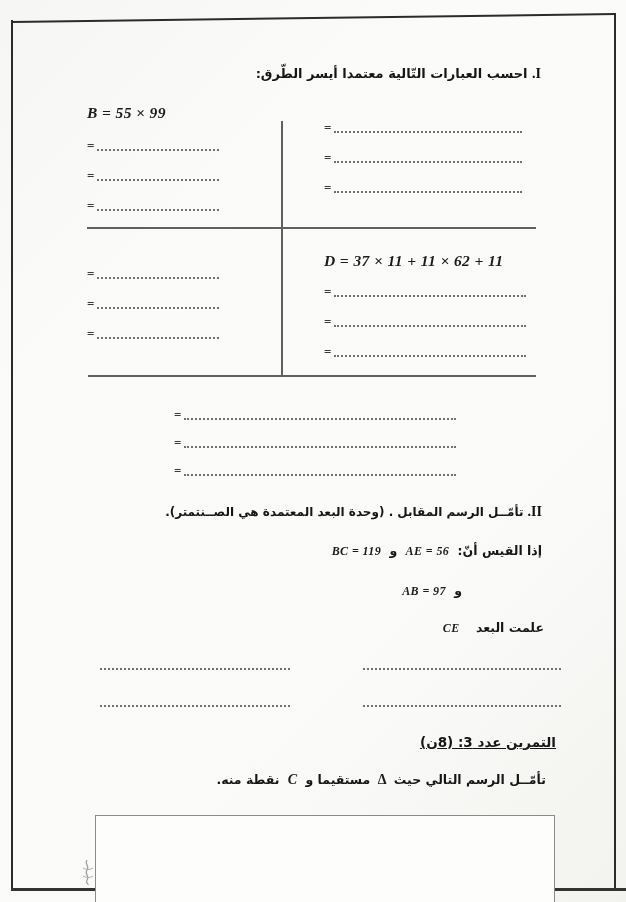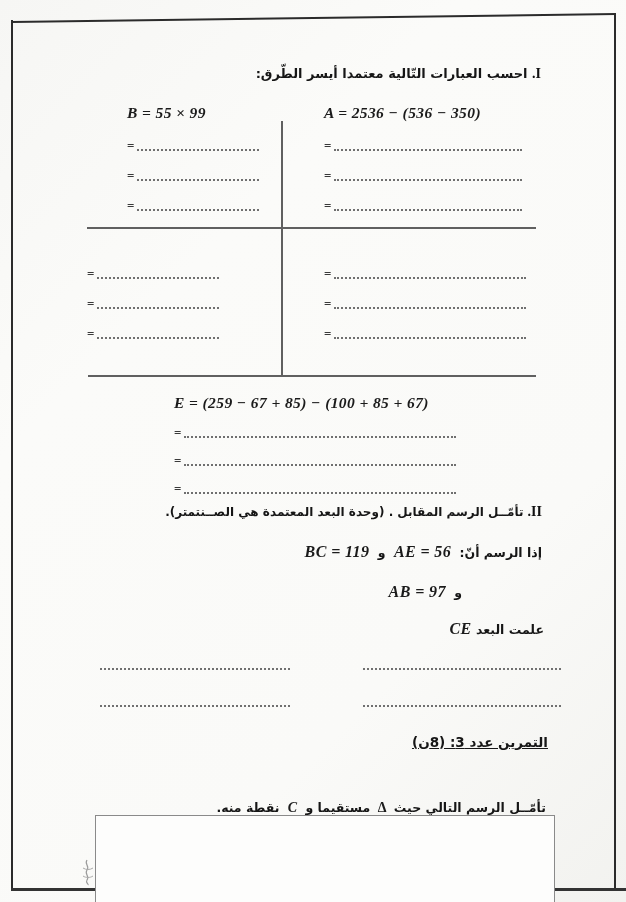--- a/index.html
+++ b/index.html
@@ -14,21 +14,21 @@
   .frame{background:#2b2b2b;}
   
   .divider{background:#606060;}
   
   .math{
     font-family:"Liberation Serif","DejaVu Serif",serif;
     font-style:italic;font-weight:600;
     font-size:15.5px;letter-spacing:.4px;color:#1b1b1b;
     white-space:nowrap;
   }
-  .math-sm{font-size:16px;}
+  .math-sm{font-size:12px;}
   
   .ar{
     direction:rtl;text-align:left;font-weight:700;color:#161616;
     white-space:nowrap;
   }
   .roman{
     font-family:"Liberation Serif","DejaVu Serif",serif;
     font-weight:700;font-style:normal;font-size:14px;color:#111;
   }
   
@@ -58,38 +58,37 @@
 
 <div class="abs ar" style="right:85px;top:66px;font-size:13px;">
   <span class="roman">I.</span>
   <span>احسب العبارات التّالية معتمدا أيسر الطّرق:</span>
 </div>
 
 <div class="abs divider" style="left:87px;top:227px;width:449px;height:2px;"></div>
 <div class="abs divider" style="left:281px;top:121px;width:2px;height:256px;"></div>
 <div class="abs divider" style="left:88px;top:375px;width:448px;height:2px;"></div>
 
-<div class="abs cell" style="left:87px;top:104px;width:132px;margin-left:40px;">
+<div class="abs cell" style="left:87px;top:104px;width:132px;">
   <div class="math">B = 55 × 99</div>
   <div class="ansrow" style="margin-top:16px;">
     <span class="eq">=</span>
     <span class="dotrule"></span>
   </div>
   <div class="ansrow">
     <span class="eq">=</span>
     <span class="dotrule"></span>
   </div>
   <div class="ansrow">
     <span class="eq">=</span>
     <span class="dotrule"></span>
   </div>
 </div>
 
 <div class="abs cell" style="left:324px;top:104px;width:198px;">
-  <div class="math">A = 2536 − (536 − 350)</div>
   <div class="ansrow" style="margin-top:16px;">
     <span class="eq">=</span>
     <span class="dotrule"></span>
   </div>
   <div class="ansrow">
     <span class="eq">=</span>
     <span class="dotrule"></span>
   </div>
   <div class="ansrow">
     <span class="eq">=</span>
@@ -106,80 +105,80 @@
     <span class="eq">=</span>
     <span class="dotrule"></span>
   </div>
   <div class="ansrow">
     <span class="eq">=</span>
     <span class="dotrule"></span>
   </div>
 </div>
 
 <div class="abs cell" style="left:324px;top:252px;width:202px;">
+  <div class="math">D = 37 × 11 + 11 × 62 + 11</div>
   <div class="ansrow" style="margin-top:14px;">
     <span class="eq">=</span>
     <span class="dotrule"></span>
   </div>
   <div class="ansrow">
     <span class="eq">=</span>
     <span class="dotrule"></span>
   </div>
   <div class="ansrow">
     <span class="eq">=</span>
     <span class="dotrule"></span>
   </div>
 </div>
 
 <div class="abs cell" style="left:174px;top:394px;width:282px;">
-  <div class="math">E = (259 − 67 + 85) − (100 + 85 + 67)</div>
   <div class="ansrow" style="margin-top:13px;">
     <span class="eq">=</span>
     <span class="dotrule"></span>
   </div>
   <div class="ansrow" style="margin-top:15px;">
     <span class="eq">=</span>
     <span class="dotrule"></span>
   </div>
   <div class="ansrow" style="margin-top:15px;">
     <span class="eq">=</span>
     <span class="dotrule"></span>
   </div>
 </div>
 
 <div class="abs ar" style="right:84px;top:504px;font-size:12px;">
   <span class="roman">II.</span>
   <span>تأمّــل الرسم المقابل . (وحدة البعد المعتمدة هي الصــنتمتر).</span>
 </div>
 
 <div class="abs ar givenline" style="right:84px;top:543px;font-size:12.5px;">
-  <span>إذا الرسم أنّ:</span>
+  <span>إذا القيس أنّ:</span>
   <span class="math math-sm mathpart" dir="ltr">AE = 56</span>
   <span>و</span>
   <span class="math math-sm mathpart" dir="ltr">BC = 119</span>
 </div>
 
 <div class="abs ar givenline" style="right:164px;top:583px;font-size:12.5px;">
   <span>و</span>
   <span class="math math-sm mathpart" dir="ltr">AB = 97</span>
 </div>
 
 <div class="abs ar" style="right:82px;top:620px;font-size:12.5px;">
   <span>علمت البعد</span>
-  <span class="math math-sm" dir="ltr" style="margin:0 0;">CE</span>
+  <span class="math math-sm" dir="ltr" style="margin:0 12px;">CE</span>
 </div>
 
 <div class="abs dotline" style="left:100px;top:668px;width:190px;"></div>
 <div class="abs dotline" style="left:363px;top:668px;width:198px;"></div>
 <div class="abs dotline" style="left:100px;top:705px;width:190px;"></div>
 <div class="abs dotline" style="left:363px;top:705px;width:198px;"></div>
 
-<div class="abs ar u sec3-title" style="right:78px;top:734px;">التمرين عدد 3: (8ن)</div>
+<div class="abs ar u sec3-title" style="right:70px;top:734px;">التمرين عدد 3: (8ن)</div>
 
-<div class="abs ar" style="right:80px;top:772px;font-size:12.5px;margin-top:28px;">
+<div class="abs ar" style="right:80px;top:772px;font-size:12.5px;">
   <span>تأمّــل الرسم التالي حيث</span>
   <span class="delta-sym" dir="ltr" style="margin:0 3px;">Δ</span>
   <span>مستقيما و</span>
   <span class="point-sym" dir="ltr" style="margin:0 4px;">C</span>
   <span>نقطة منه.</span>
 </div>
 
 <div class="abs" style="left:95px;top:815px;width:458px;height:87px;border:1.5px solid #8a8a8a;border-bottom:none;background:#fdfdfc;"></div>
 
 <svg class="abs" style="left:80px;top:858px;" width="16" height="28" viewBox="0 0 16 28">

